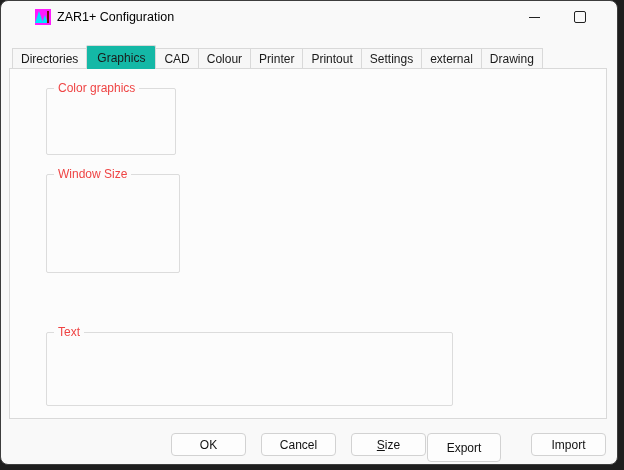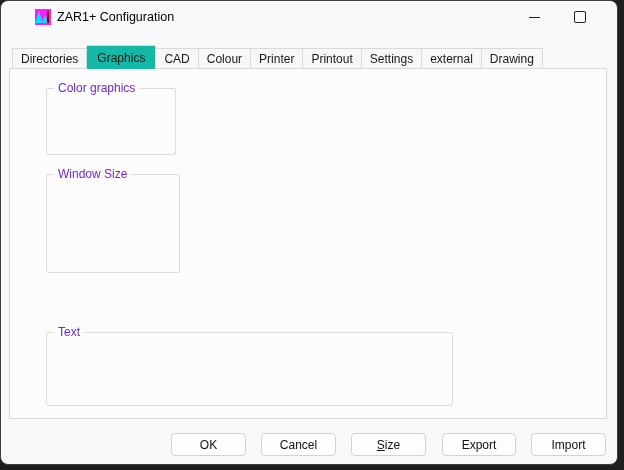--- a/index.html
+++ b/index.html
@@ -38,21 +38,21 @@
     padding:0 10px;border-radius:2px 2px 0 0;
   }
   .page{
     left:8px;top:67px;width:598px;height:351px;background:#fcfcfc;
     border:1px solid #d9d9d9;z-index:1;
   }
   
   .group{border:1px solid #dcdcdc;border-radius:2px;z-index:2;}
   .legend{
     position:absolute;top:-8px;left:7px;background:#fcfcfc;padding:0 4px;
-    font-size:12px;color:#6d28d9;white-space:nowrap;
+    font-size:12px;color:#ef4444;white-space:nowrap;
   }
   
   .btn{
     background:#fdfdfd;border:1px solid #d2d2d2;border-radius:4px;
     display:flex;align-items:center;justify-content:center;font-size:12px;color:#111;
     cursor:default;
   }
   .btn .lbl{display:block;text-align:center;}
   .hotkey .lbl::first-letter{text-decoration:underline;}
   .arrow-btn{font-size:11px;color:#222;}
@@ -247,20 +247,20 @@
 
   <div class="abs btn" style="left:170px;top:432px;width:75px;height:23px">
     <span class="lbl">OK</span>
   </div>
   <div class="abs btn" style="left:260px;top:432px;width:75px;height:23px">
     <span class="lbl">Cancel</span>
   </div>
   <div class="abs btn hotkey" style="left:350px;top:432px;width:75px;height:23px">
     <span class="lbl">Size</span>
   </div>
-  <div class="abs btn" style="left:441px;top:432px;width:74px;height:23px">
+  <div class="abs btn" style="left:426px;top:432px;width:74px;height:29px">
     <span class="lbl">Export</span>
   </div>
   <div class="abs btn" style="left:530px;top:432px;width:75px;height:23px">
     <span class="lbl">Import</span>
   </div>
 
 </div>
 
 </body></html>

